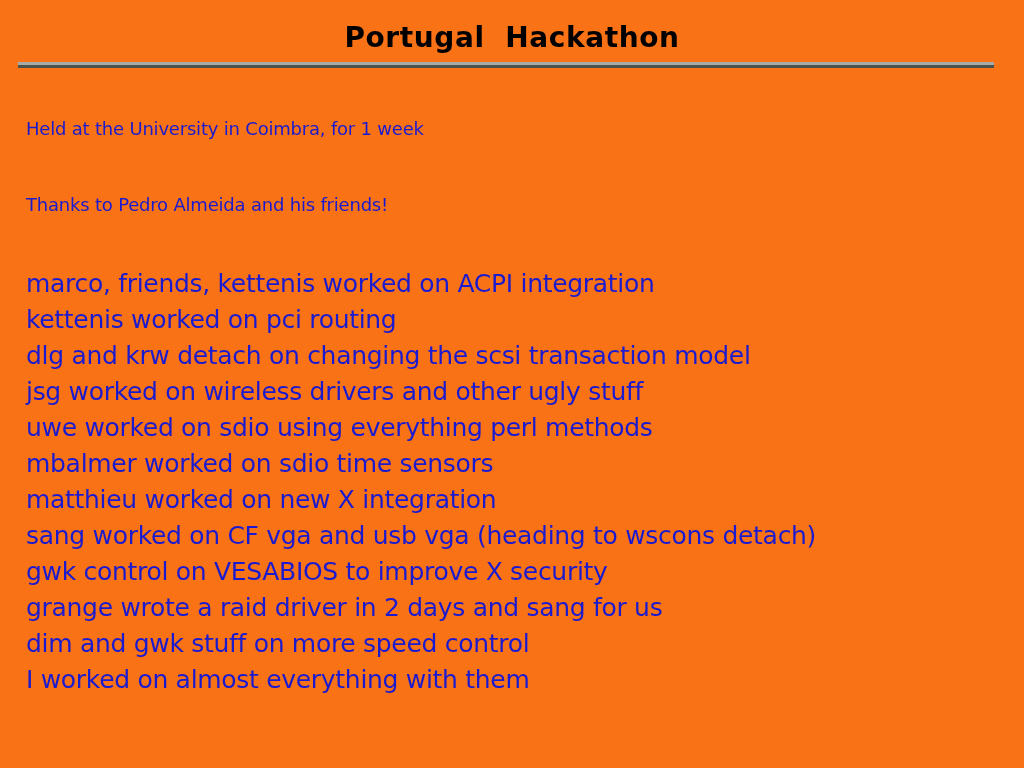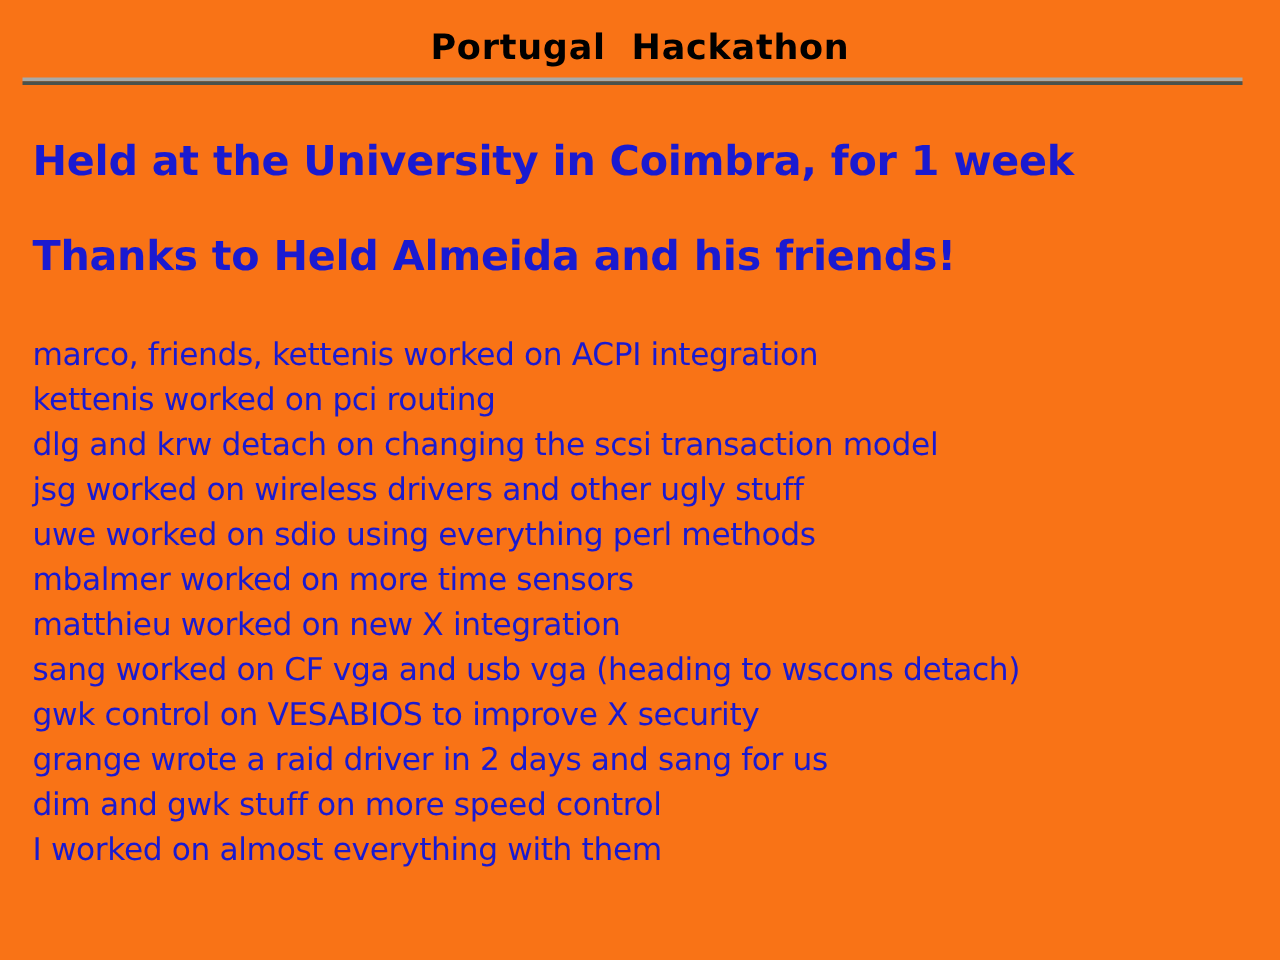--- a/index.html
+++ b/index.html
@@ -68,26 +68,25 @@
     position: absolute;
     left: 26px;
     top: 112px;
     width: 960px;
     color: #1a1ad0;
     font-family: "DejaVu Sans", sans-serif;
     font-size: 25px;
   }
 
   .intro-line {
-    font-size: 33px;
+    font-size: 18px;
     line-height: 34px;
     color: #1a1ad0;
     white-space: pre;
     letter-spacing: -0.2px;
-    font-weight: bold;
   }
   .intro-gap {
     height: 42px;
   }
   .para-gap {
     height: 44px;
   }
 
   .work-list {
     list-style: none;
@@ -113,31 +112,31 @@
     <div class="rule-top"></div>
     <div class="rule-bottom"></div>
   </div>
 
   <div class="body-block">
 
     <div class="intro-line">Held at the University in Coimbra, for 1 week</div>
 
     <div class="intro-gap"></div>
 
-    <div class="intro-line">Thanks to Held Almeida and his friends!</div>
+    <div class="intro-line">Thanks to Pedro Almeida and his friends!</div>
 
     <div class="para-gap"></div>
 
     <ul class="work-list">
       <li>marco, friends, kettenis worked on ACPI integration</li>
       <li>kettenis worked on pci routing</li>
       <li>dlg and krw detach on changing the scsi transaction model</li>
       <li>jsg worked on wireless drivers and other ugly stuff</li>
       <li>uwe worked on sdio using everything perl methods</li>
-      <li>mbalmer worked on more time sensors</li>
+      <li>mbalmer worked on sdio time sensors</li>
       <li>matthieu worked on new X integration</li>
       <li>sang worked on CF vga and usb vga (heading to wscons detach)</li>
       <li>gwk control on VESABIOS to improve X security</li>
       <li>grange wrote a raid driver in 2 days and sang for us</li>
       <li>dim and gwk stuff on more speed control</li>
       <li>I worked on almost everything with them</li>
     </ul>
 
   </div>
 </div>

